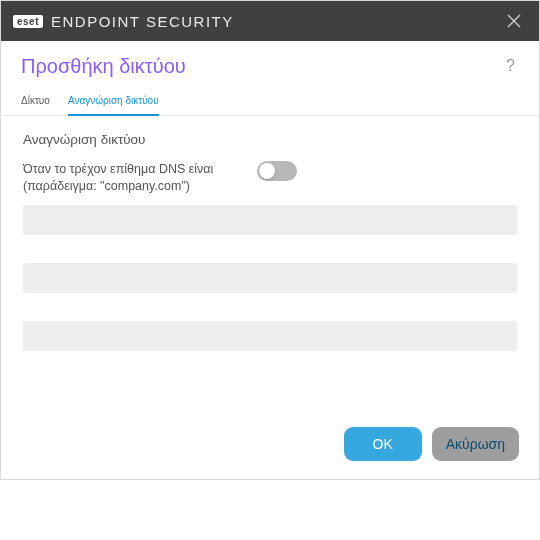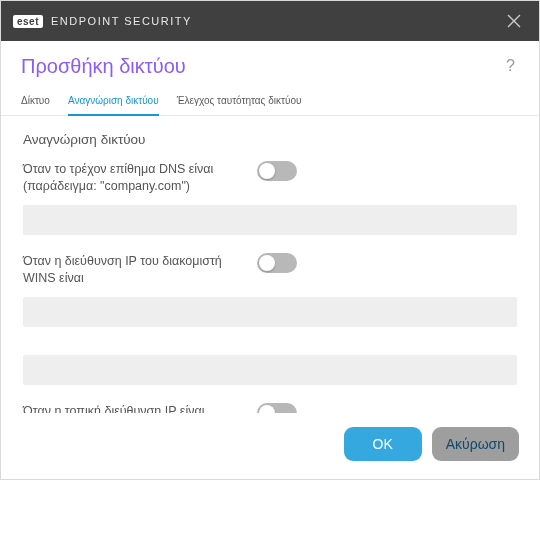--- a/index.html
+++ b/index.html
@@ -3,21 +3,21 @@
 <meta charset="utf-8">
 <style>
   * { box-sizing: border-box; margin: 0; padding: 0; }
   html, body { width: 540px; height: 540px; font-family: "Segoe UI", Arial, sans-serif; background: #fff; }
   .window { width: 540px; height: 480px; display: flex; flex-direction: column; border: 1px solid #d9d9d9; }
   
   
   .titlebar { height: 40px; background: #404040; display: flex; align-items: center; padding: 0 10px 0 12px; color: #fff; }
   .brand { display: flex; align-items: center; gap: 8px; }
   .brand-badge { background: #fff; color: #404040; font-weight: 700; font-size: 10px; padding: 1px 4px; border-radius: 2px; letter-spacing: 0.5px; }
-  .brand-text { font-size: 11px; letter-spacing: 1.5px; font-weight: 300; color: #e8e8e8; }
+  .brand-text { font-size: 15px; letter-spacing: 1.5px; font-weight: 300; color: #e8e8e8; }
   .titlebar-spacer { flex: 1; }
   .close-btn { width: 30px; height: 30px; display:flex; align-items:center; justify-content:center; color:#ccc; cursor:pointer; }
   .close-btn svg { width: 14px; height: 14px; stroke: #ccc; stroke-width: 1.3; }
 
   
   .header-row { display:flex; align-items:center; padding: 12px 20px 4px 20px; }
   .page-title { font-size: 20px; color: #8b5cf6; font-weight: 400; flex:1; }
   .help-btn { color:#9a9a9a; font-size:16px; cursor:pointer; padding:4px 4px; }
 
   
@@ -65,51 +65,39 @@
   <div class="header-row">
     <div class="page-title">Προσθήκη δικτύου</div>
     <div class="help-btn">
       <span>?</span>
     </div>
   </div>
 
   <div class="tabs">
     <div class="tab">Δίκτυο</div>
     <div class="tab active">Αναγνώριση δικτύου</div>
-    <div class="tab">Έλεγχος ταυτότητας δικτύου</div>
   </div>
 
   <div class="content">
     <div class="section-title">Αναγνώριση δικτύου</div>
 
     <div class="row">
       <div class="row-top">
         <div class="row-label">Όταν το τρέχον επίθημα DNS είναι (παράδειγμα: "company.com")</div>
         <div class="toggle"></div>
       </div>
       <input class="row-input" type="text" value="" style="">
     </div>
 
-    <div class="row">
-      <div class="row-top">
-        <div class="row-label">Όταν η διεύθυνση IP του διακομιστή WINS είναι</div>
-        <div class="toggle"></div>
-      </div>
-      <input class="row-input" type="text" value="" style="">
-    </div>
 
     <div class="row">
       <input class="row-input" type="text" value="" style="">
     </div>
 
     <div class="row">
-      <div class="row-top">
-        <div class="row-label">Όταν η τοπική διεύθυνση IP είναι</div>
-        <div class="toggle"></div>
-      </div>
       <input class="row-input" type="text" value="" style="">
     </div>
 
   </div>
 
   <div class="footer">
     <button class="btn btn-primary">OK</button>
     <button class="btn btn-secondary">Ακύρωση</button>
   </div>
 

